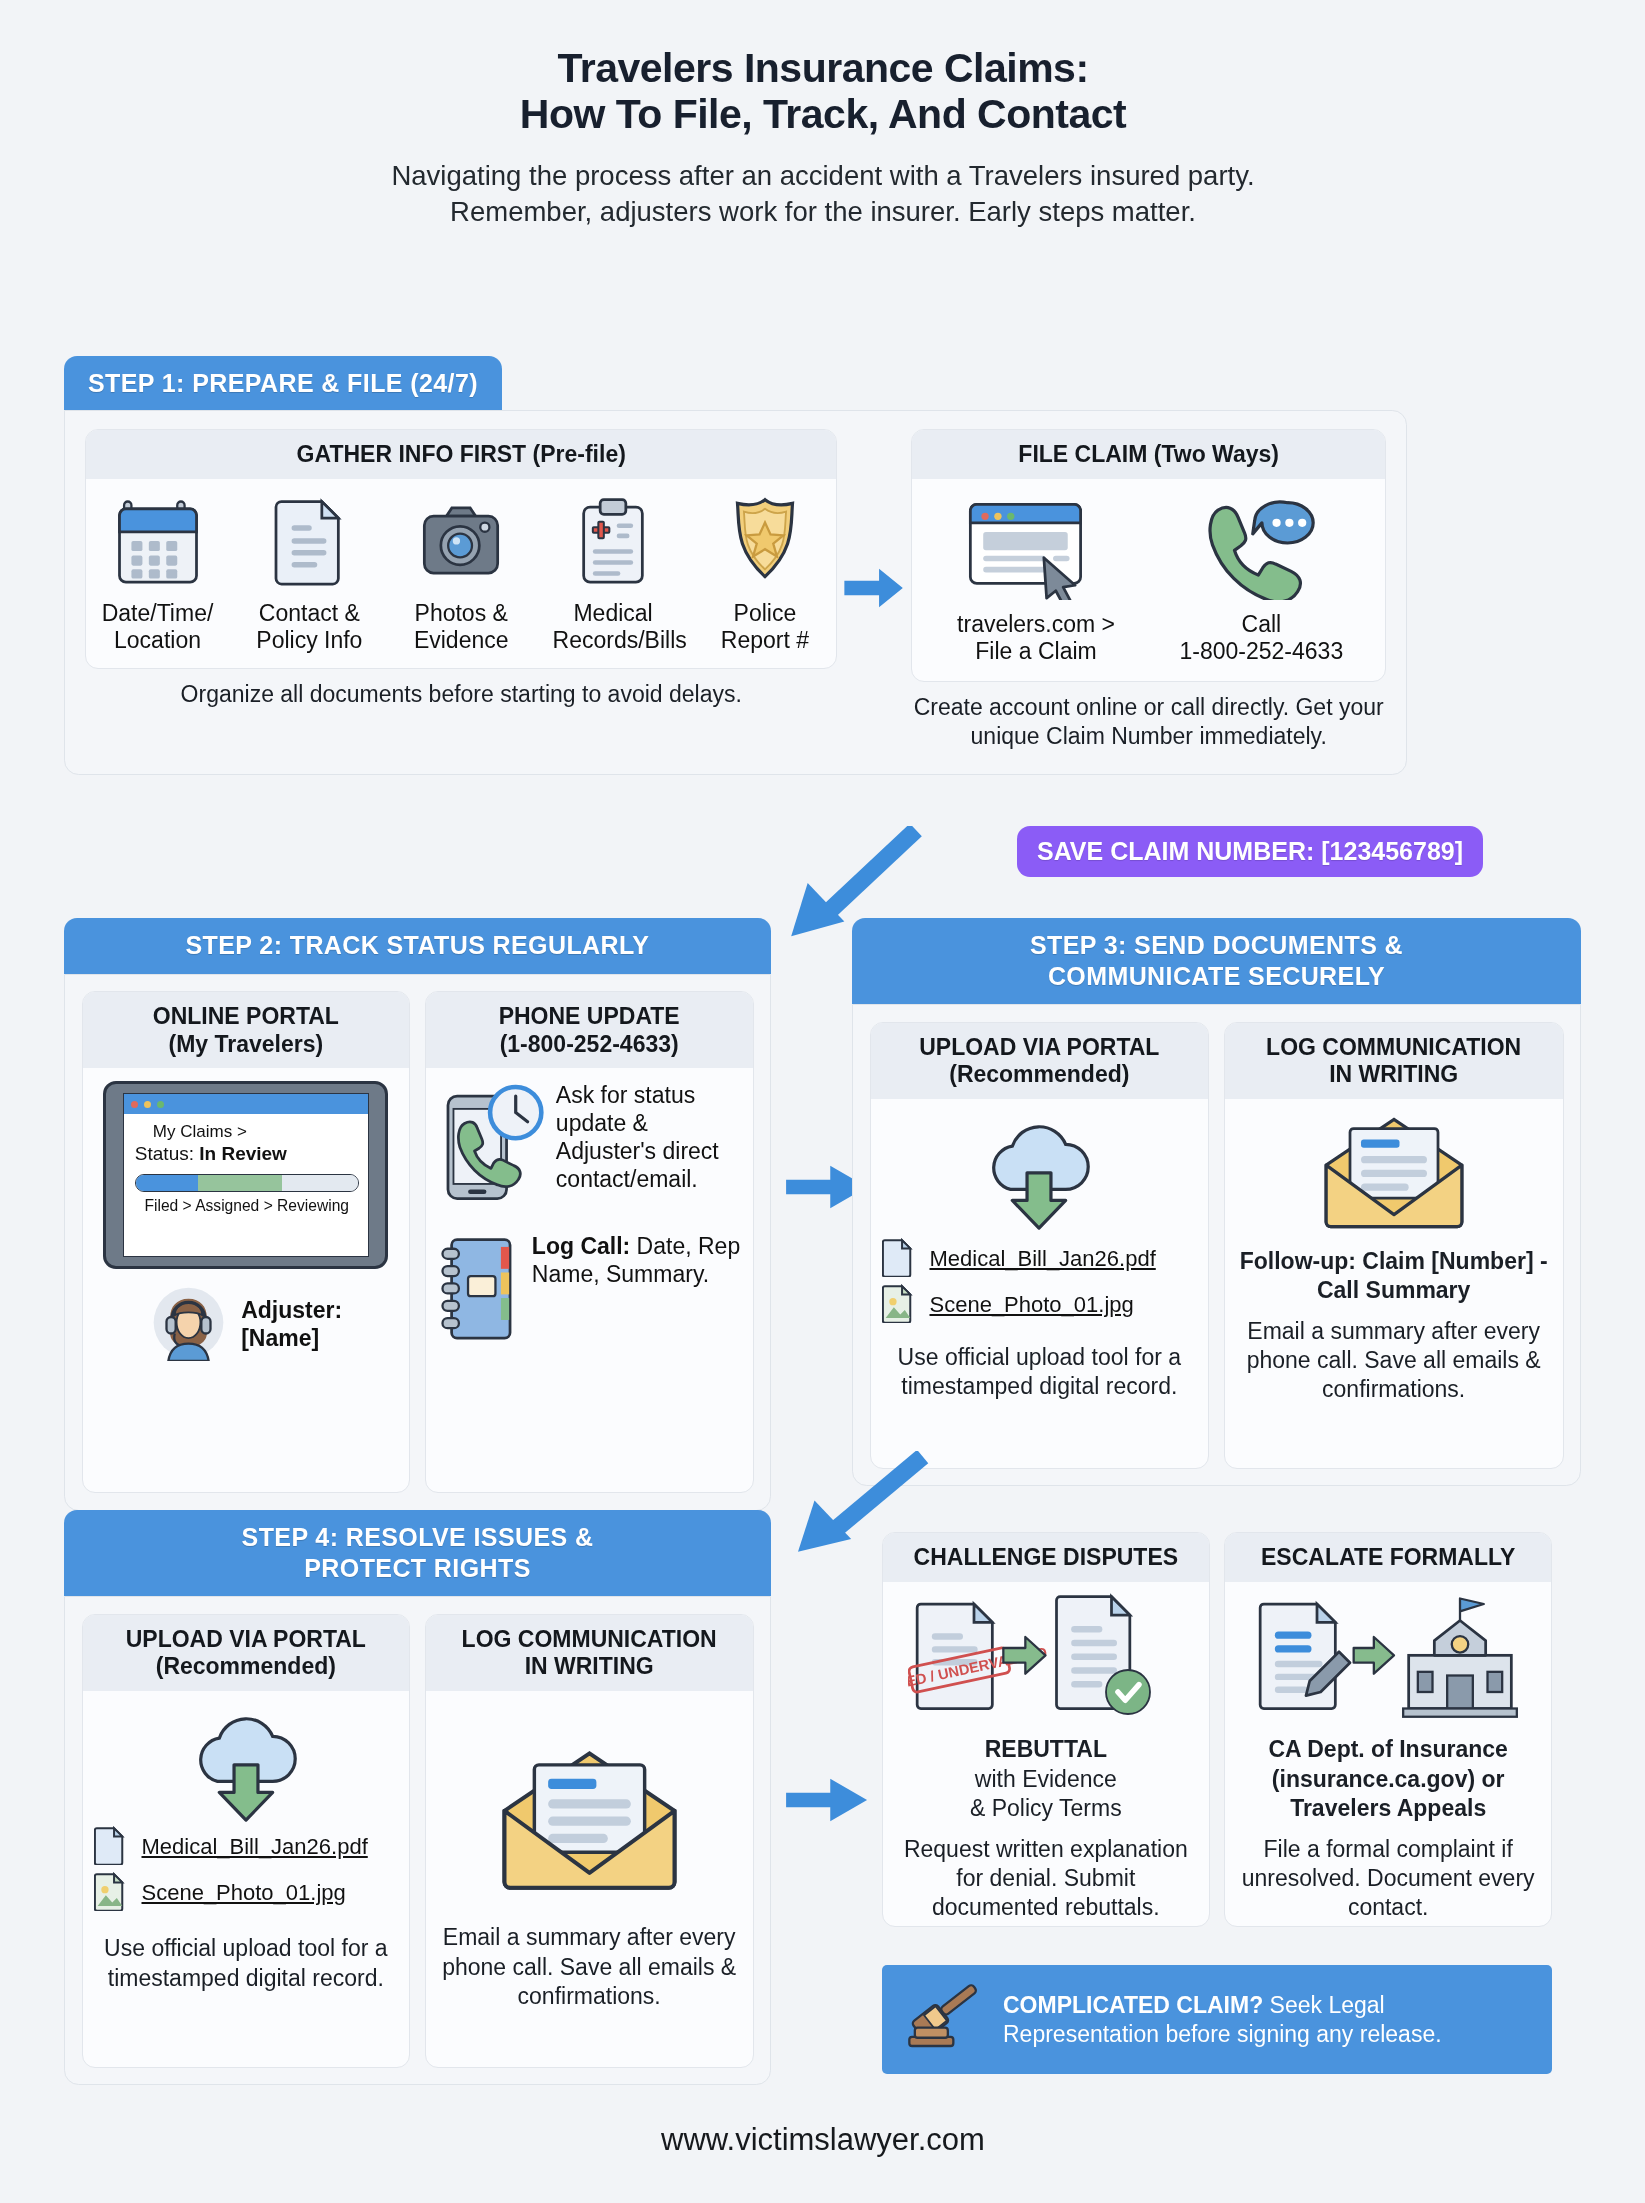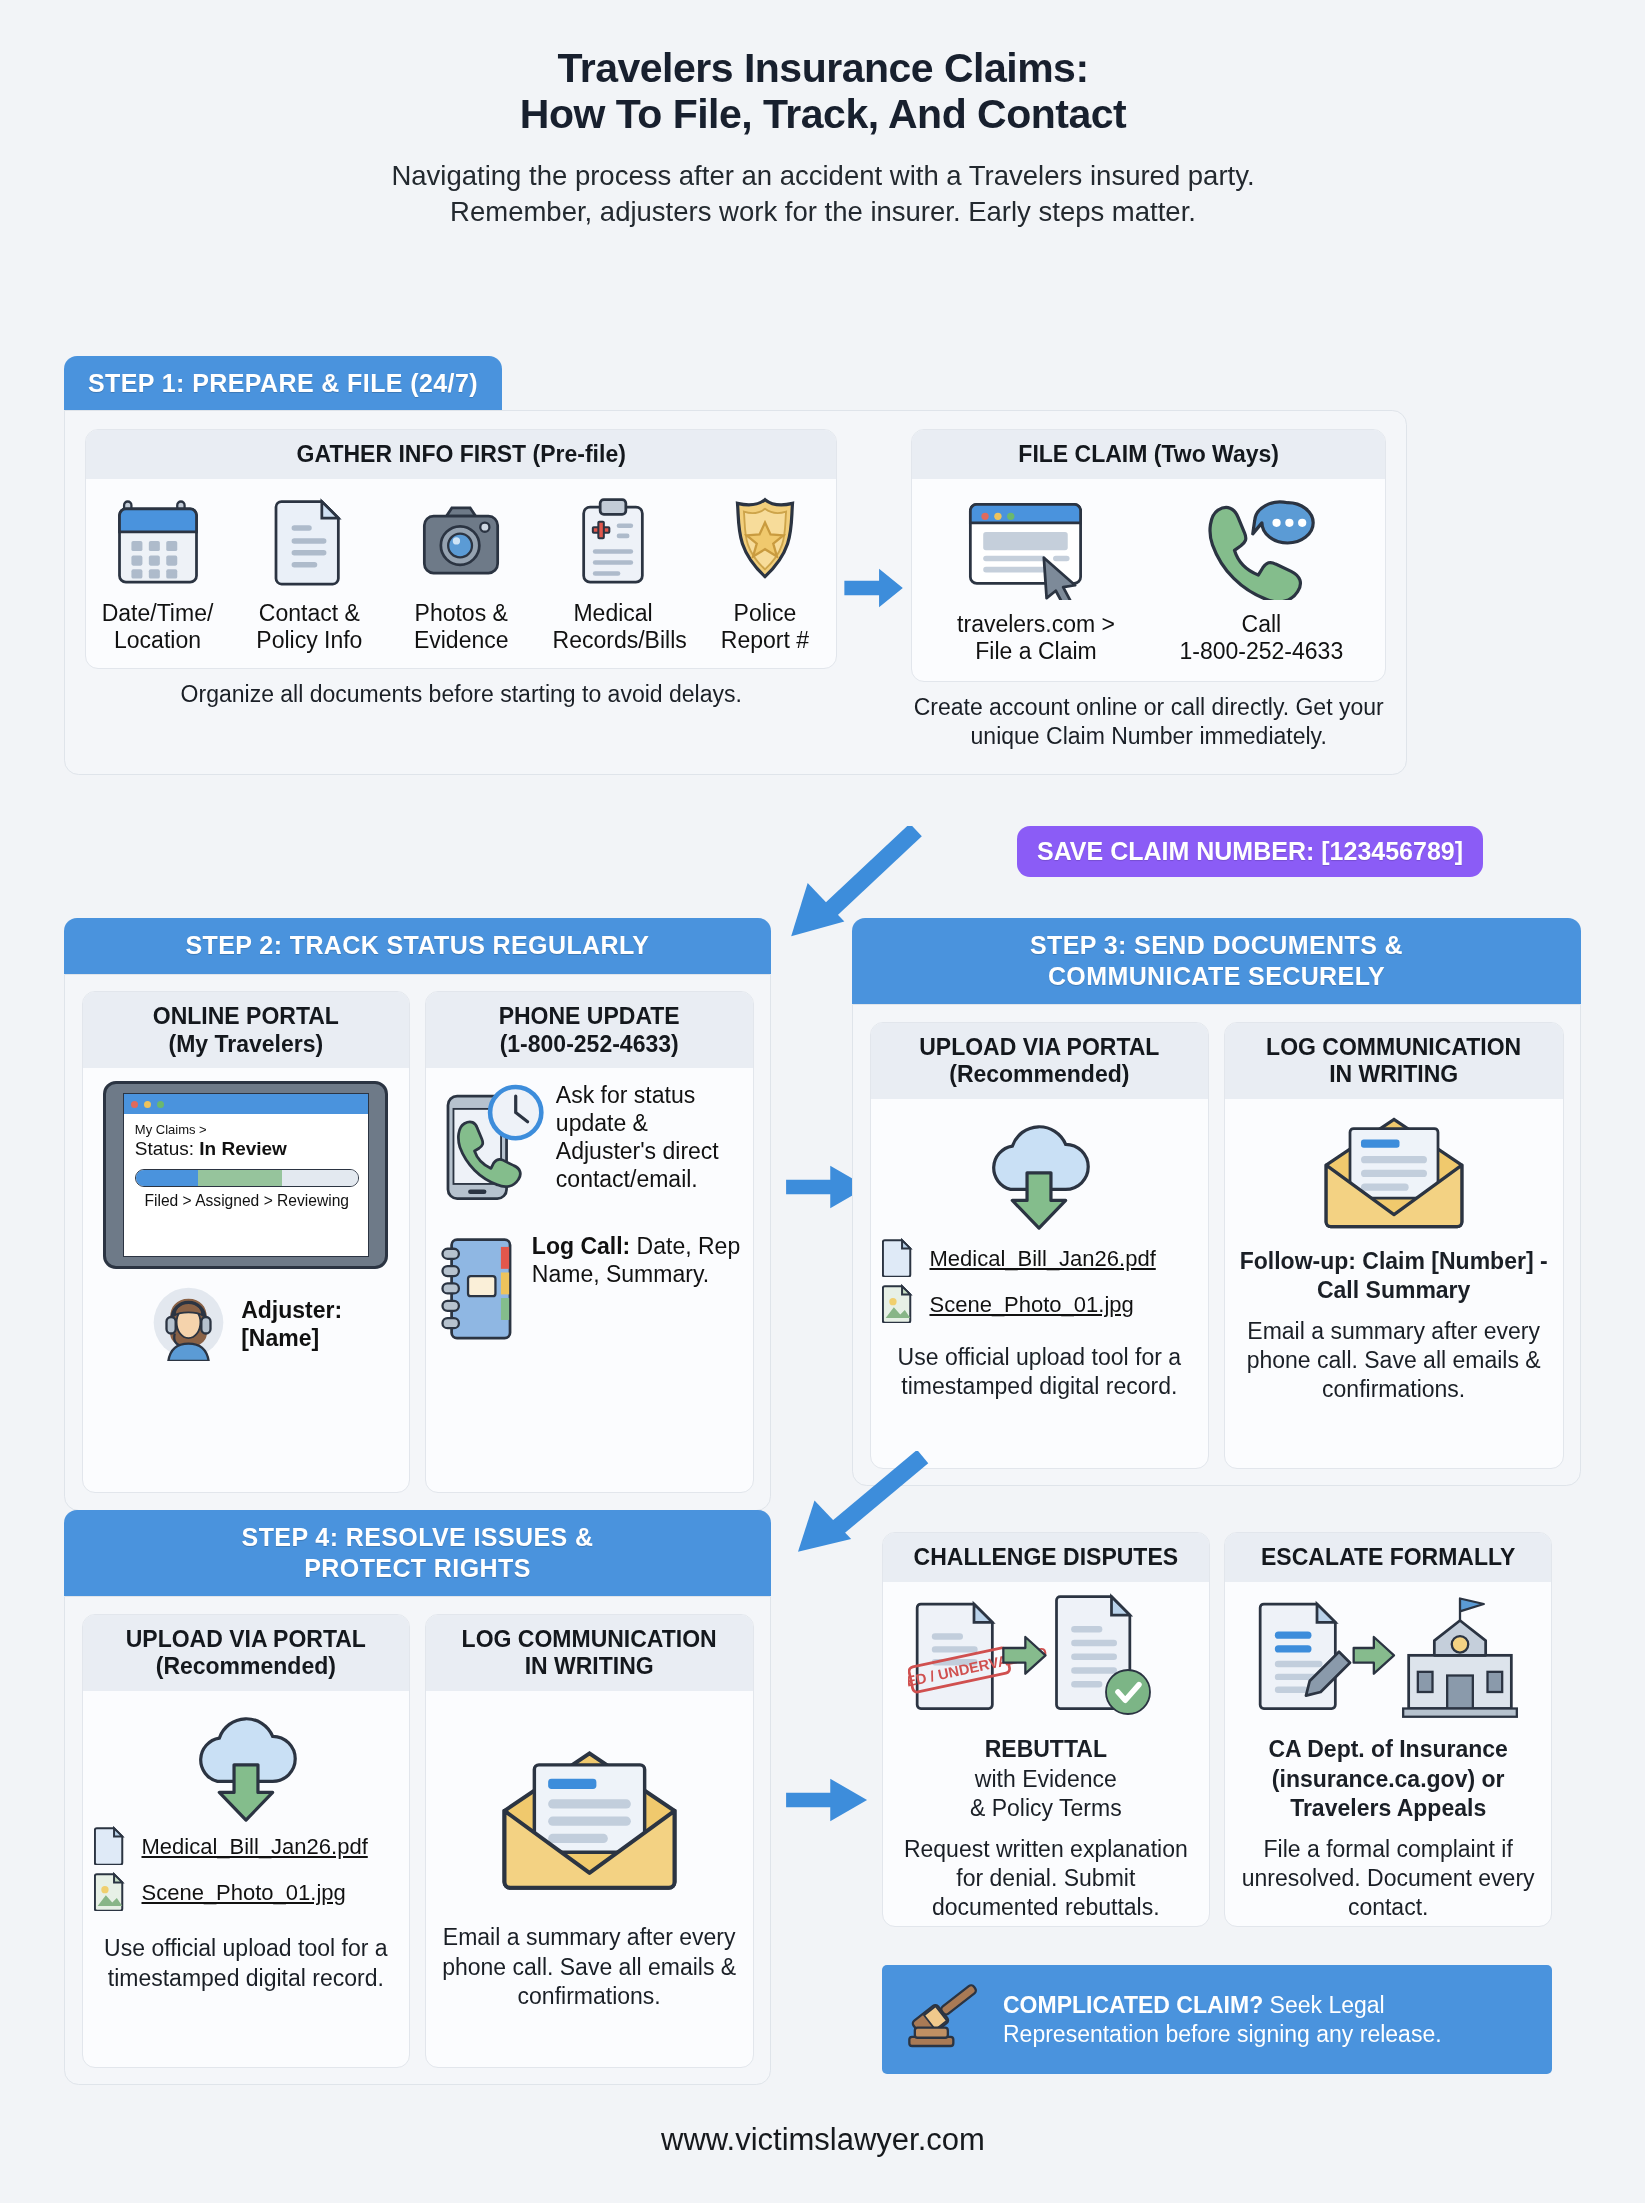--- a/index.html
+++ b/index.html
@@ -349,21 +349,21 @@
           <div class="card-body" style="display:flex; flex-direction:column; align-items:center; gap:13px;">
 
             <div style="position:relative; width:285px; height:188px; background:#6e7a88; border:3.7px solid #2b3442; border-radius:13px; padding:9.2px 16.5px;">
               <div style="background:#fff; border:1.8px solid #2b3442; height:100%; overflow:hidden;">
                 <div style="background:#4a93dd; height:20px; display:flex; align-items:center; gap:5.5px; padding-left:7.3px;">
                   <span style="width:7.3px;height:7.3px;border-radius:50%;background:#e06a5c;"></span>
                   <span style="width:7.3px;height:7.3px;border-radius:50%;background:#edc35c;"></span>
                   <span style="width:7.3px;height:7.3px;border-radius:50%;background:#6bb86e;"></span>
                 </div>
                 <div style="padding:7.3px 9.2px 0 11px;">
-                  <div style="font-size:13px;">My Claims &gt;</div>
+                  <div style="font-size:17px;margin-left:18px;">My Claims &gt;</div>
                   <div style="font-size:19px; margin-top:1.8px;">
                     <span>Status: </span><span class="bold">In Review</span>
                   </div>
                   <div style="margin-top:8.3px; height:18.4px; border:1.8px solid #2b3442; border-radius:9.2px; overflow:hidden; display:flex; background:#dfe5ec;">
                     <div style="width:28%; background:#4a93dd;"></div>
                     <div style="width:38%; background:#96c49c;"></div>
                     <div style="flex:1; background:#e3e9f0;"></div>
                   </div>
                   <div style="font-size:15.6px; text-align:center; margin-top:4.6px;">Filed  &gt;  Assigned  &gt;  Reviewing</div>
                 </div>

